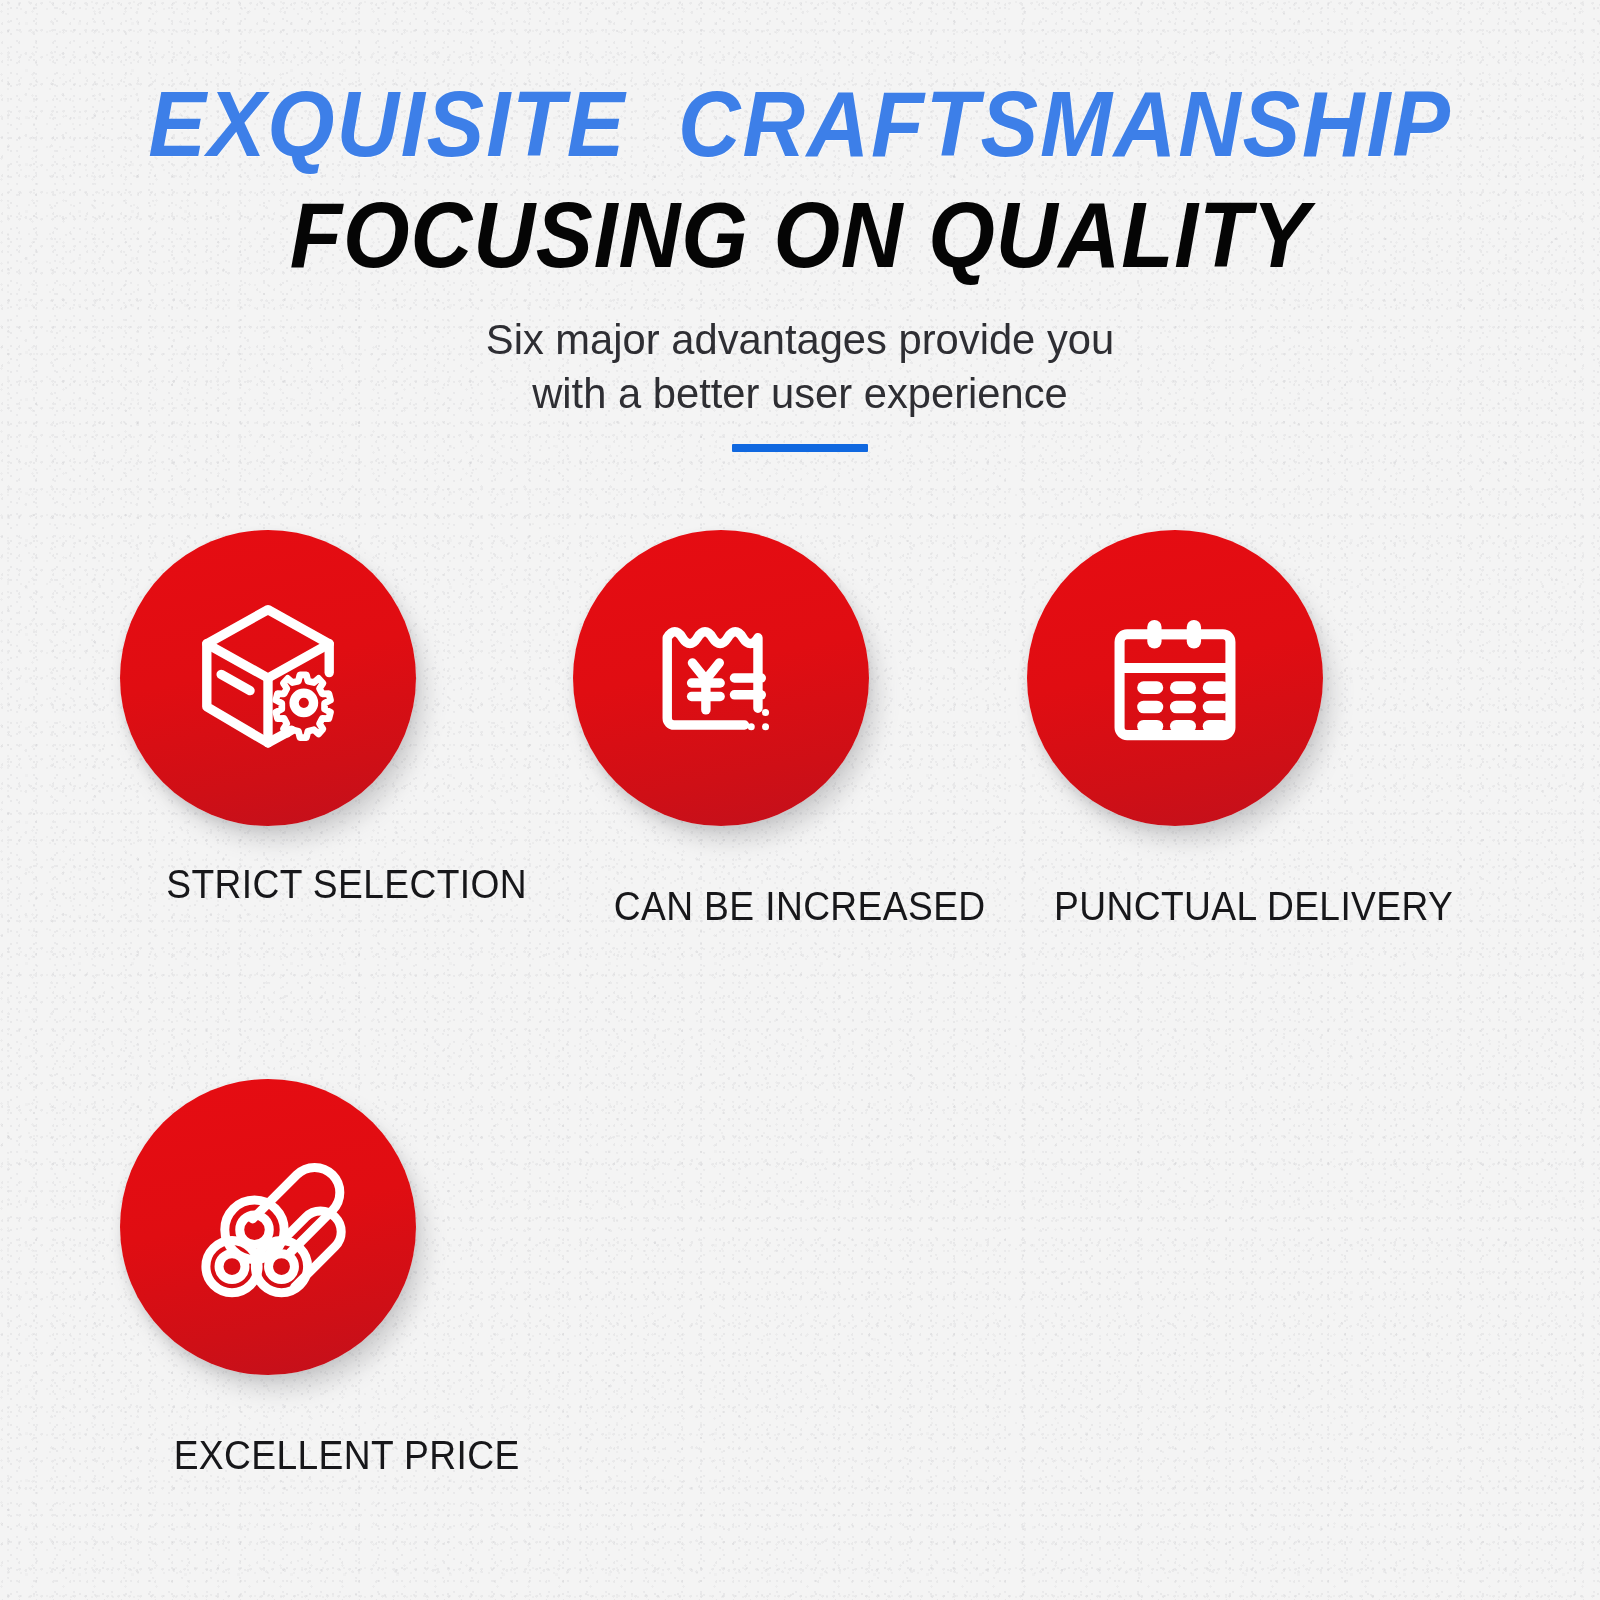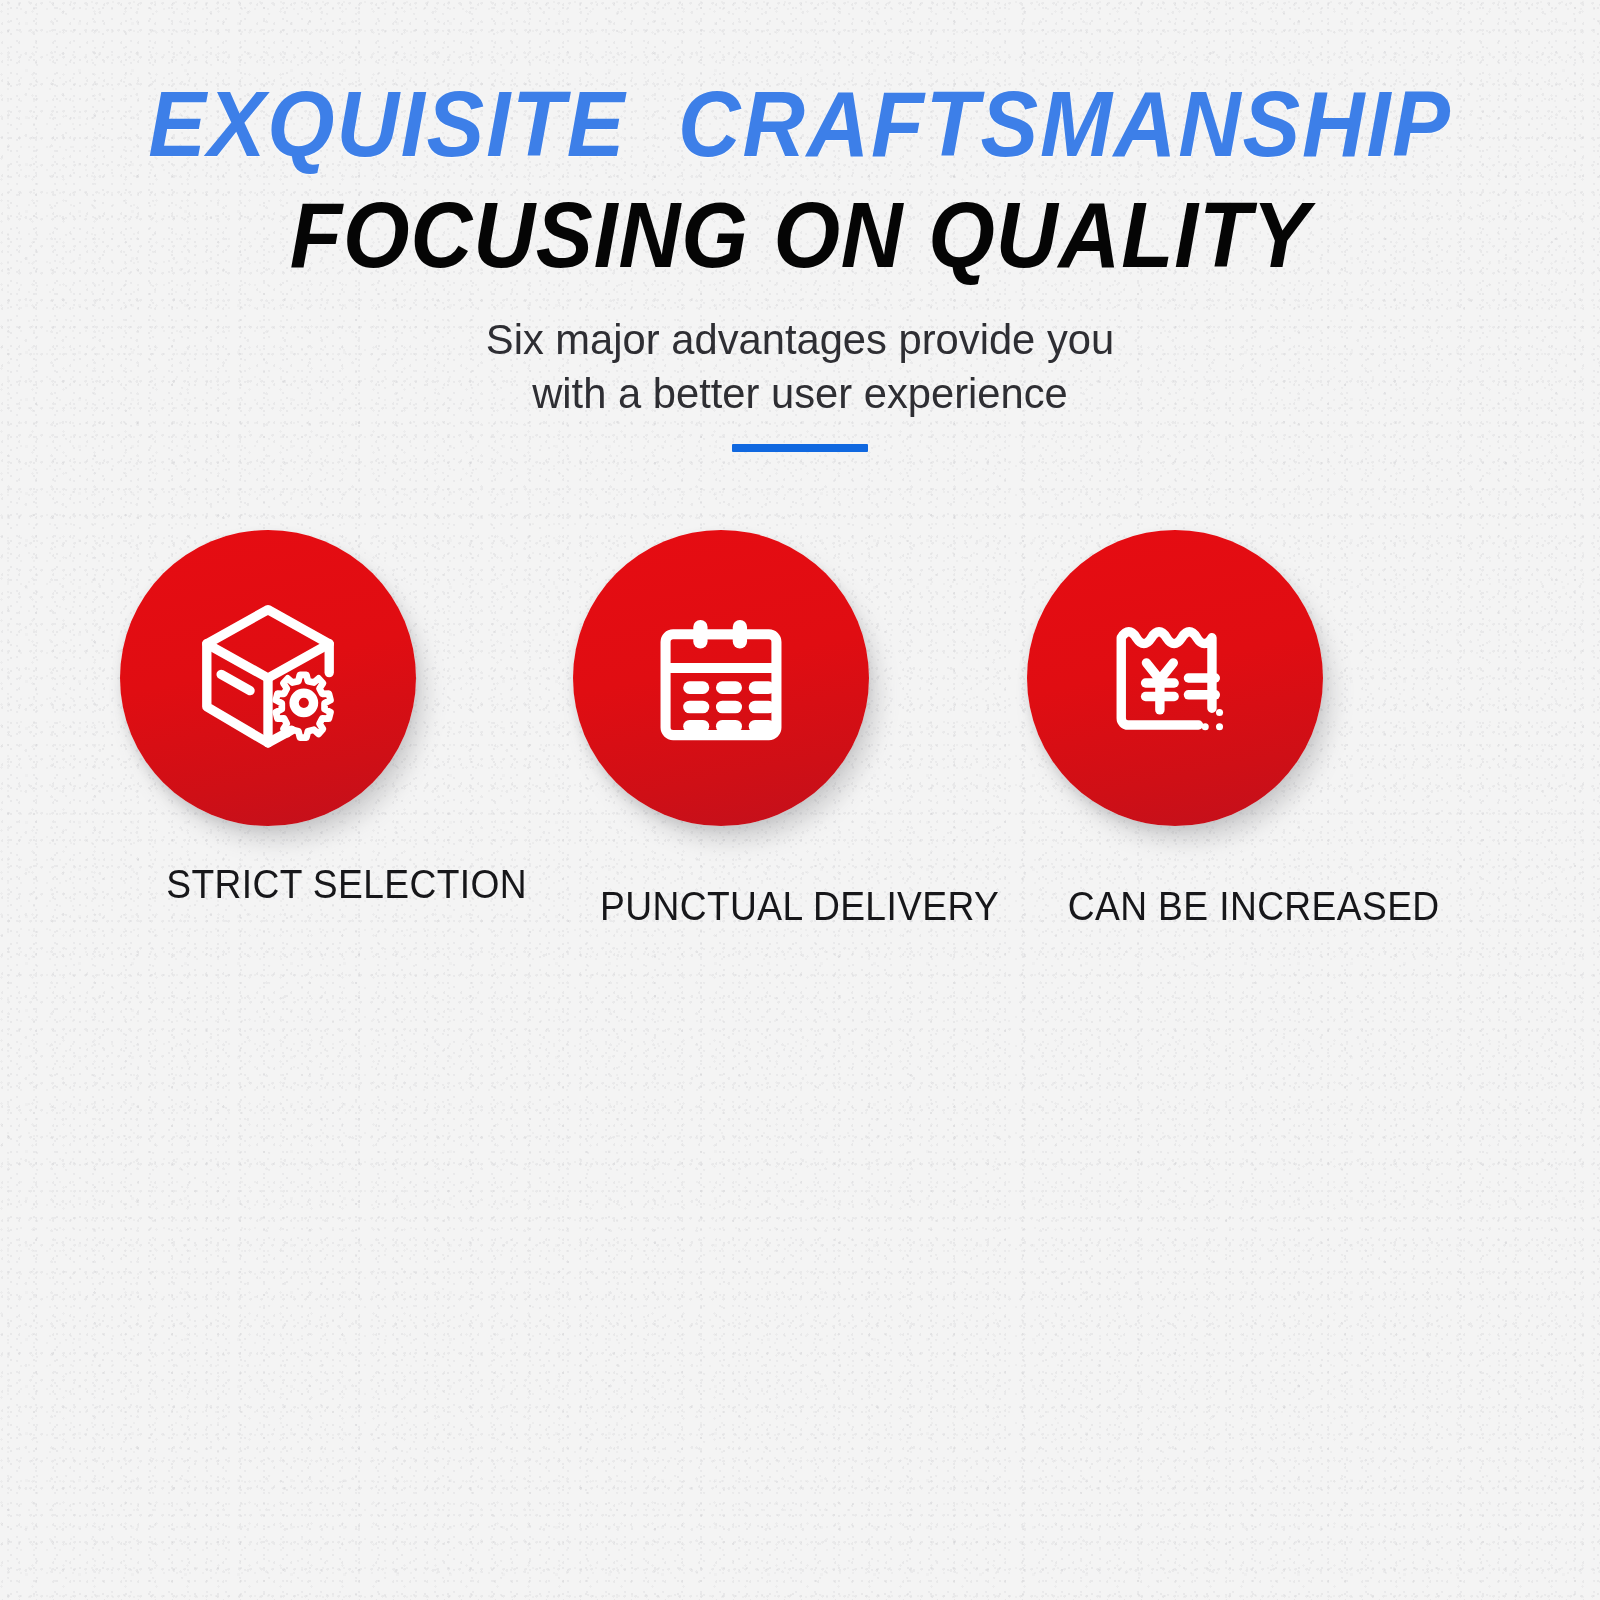--- a/index.html
+++ b/index.html
@@ -185,20 +185,47 @@
               <circle cx="0.9" cy="-2.2" r="5.4"></circle>
             </g>
           </svg>
         </span>
       </div>
       <div class="label">STRICT SELECTION</div>
     </div>
 
 
 
+    <div class="cell row2 col1">
+      <div class="badge">
+        <span>
+          <svg width="168" height="168" viewBox="0 0 100 100" fill="none" stroke="#ffffff" stroke-width="5.6" stroke-linecap="round" stroke-linejoin="round">
+
+            <path d="M18 26
+                     q4.5 -7 9 0 q4.5 7 9 0 q4.5 -7 9 0 q4.5 7 9 0 q4.5 -7 9 0 q4.5 7 9 0
+                     V68
+                     M18 26 V74 a4 4 0 0 0 4 4 H64"></path>
+
+            <path d="M33 41 L41 51 L49 41"></path>
+            <path d="M32.5 53 H49.5"></path>
+            <path d="M32.5 61 H49.5"></path>
+            <path d="M41 51 V69"></path>
+
+            <path d="M58 50 H74"></path>
+            <path d="M58 60 H74"></path>
+
+            <circle cx="76.5" cy="70.5" r="2.1" fill="#ffffff" stroke="none"></circle>
+            <circle cx="76.5" cy="79" r="2.1" fill="#ffffff" stroke="none"></circle>
+            <circle cx="68" cy="79" r="2.1" fill="#ffffff" stroke="none"></circle>
+          </svg>
+        </span>
+      </div>
+      <div class="label">CAN BE INCREASED</div>
+    </div>
+
     <div class="cell row2 col2">
       <div class="badge">
         <span>
           <svg width="168" height="168" viewBox="0 0 100 100" fill="none">
 
             <rect x="17" y="24" width="66" height="60" rx="4.5" stroke="#ffffff" stroke-width="6" fill="none"></rect>
 
             <path d="M20 44 H80" stroke="#ffffff" stroke-width="6" stroke-linecap="round"></path>
 
             <rect x="33.5" y="15.5" width="8.5" height="17" rx="4.2" fill="#ffffff"></rect>
@@ -217,42 +244,37 @@
               <rect x="27.5" y="75" width="15.5" height="7.5" rx="3.75"></rect>
               <rect x="47" y="75" width="15.5" height="7.5" rx="3.75"></rect>
               <rect x="66.5" y="75" width="15.5" height="7.5" rx="3.75"></rect>
             </g>
           </svg>
         </span>
       </div>
       <div class="label">PUNCTUAL DELIVERY</div>
     </div>
 
-    <div class="cell row2 col1">
-      <div class="badge">
-        <span>
-          <svg width="168" height="168" viewBox="0 0 100 100" fill="none" stroke="#ffffff" stroke-width="5.6" stroke-linecap="round" stroke-linejoin="round">
-
-            <path d="M18 26
-                     q4.5 -7 9 0 q4.5 7 9 0 q4.5 -7 9 0 q4.5 7 9 0 q4.5 -7 9 0 q4.5 7 9 0
-                     V68
-                     M18 26 V74 a4 4 0 0 0 4 4 H64"></path>
-
-            <path d="M33 41 L41 51 L49 41"></path>
-            <path d="M32.5 53 H49.5"></path>
-            <path d="M32.5 61 H49.5"></path>
-            <path d="M41 51 V69"></path>
-
-            <path d="M58 50 H74"></path>
-            <path d="M58 60 H74"></path>
-
-            <circle cx="76.5" cy="70.5" r="2.1" fill="#ffffff" stroke="none"></circle>
-            <circle cx="76.5" cy="79" r="2.1" fill="#ffffff" stroke="none"></circle>
-            <circle cx="68" cy="79" r="2.1" fill="#ffffff" stroke="none"></circle>
-          </svg>
-        </span>
-      </div>
-      <div class="label">CAN BE INCREASED</div>
-    </div>
-
+    <div class="cell row2 col3">
+      <div class="badge">
+        <span>
+          <svg width="180" height="180" viewBox="0 0 100 100" fill="none" stroke="#ffffff" stroke-width="5" stroke-linecap="round" stroke-linejoin="round">
+
+            <path d="M41.5 45.5 L66 21 a14 14 0 0 1 19.8 19.8 L61.3 65.3"></path>
+
+            <path d="M54.5 70 L77 47.5 a11.5 11.5 0 0 1 16.3 16.3 L70.8 86.3" transform="translate(-6,-3)"></path>
+
+            <circle cx="42.5" cy="51.5" r="16.5"></circle>
+            <circle cx="42.5" cy="51.5" r="8.2"></circle>
+
+            <circle cx="30" cy="72" r="14.5"></circle>
+            <circle cx="30" cy="72" r="7.2"></circle>
+
+            <circle cx="57.5" cy="72" r="14.5"></circle>
+            <circle cx="57.5" cy="72" r="7.2"></circle>
+          </svg>
+        </span>
+      </div>
+      <div class="label">EXCELLENT PRICE</div>
+    </div>
 
   </div>
 </div>
 
 </body></html>

